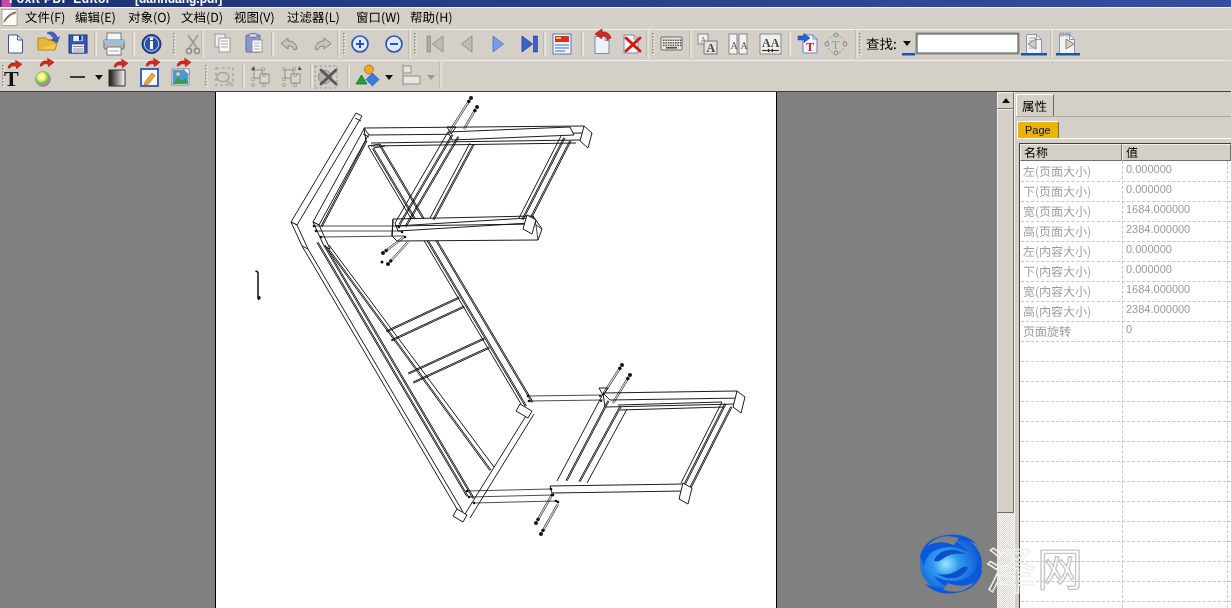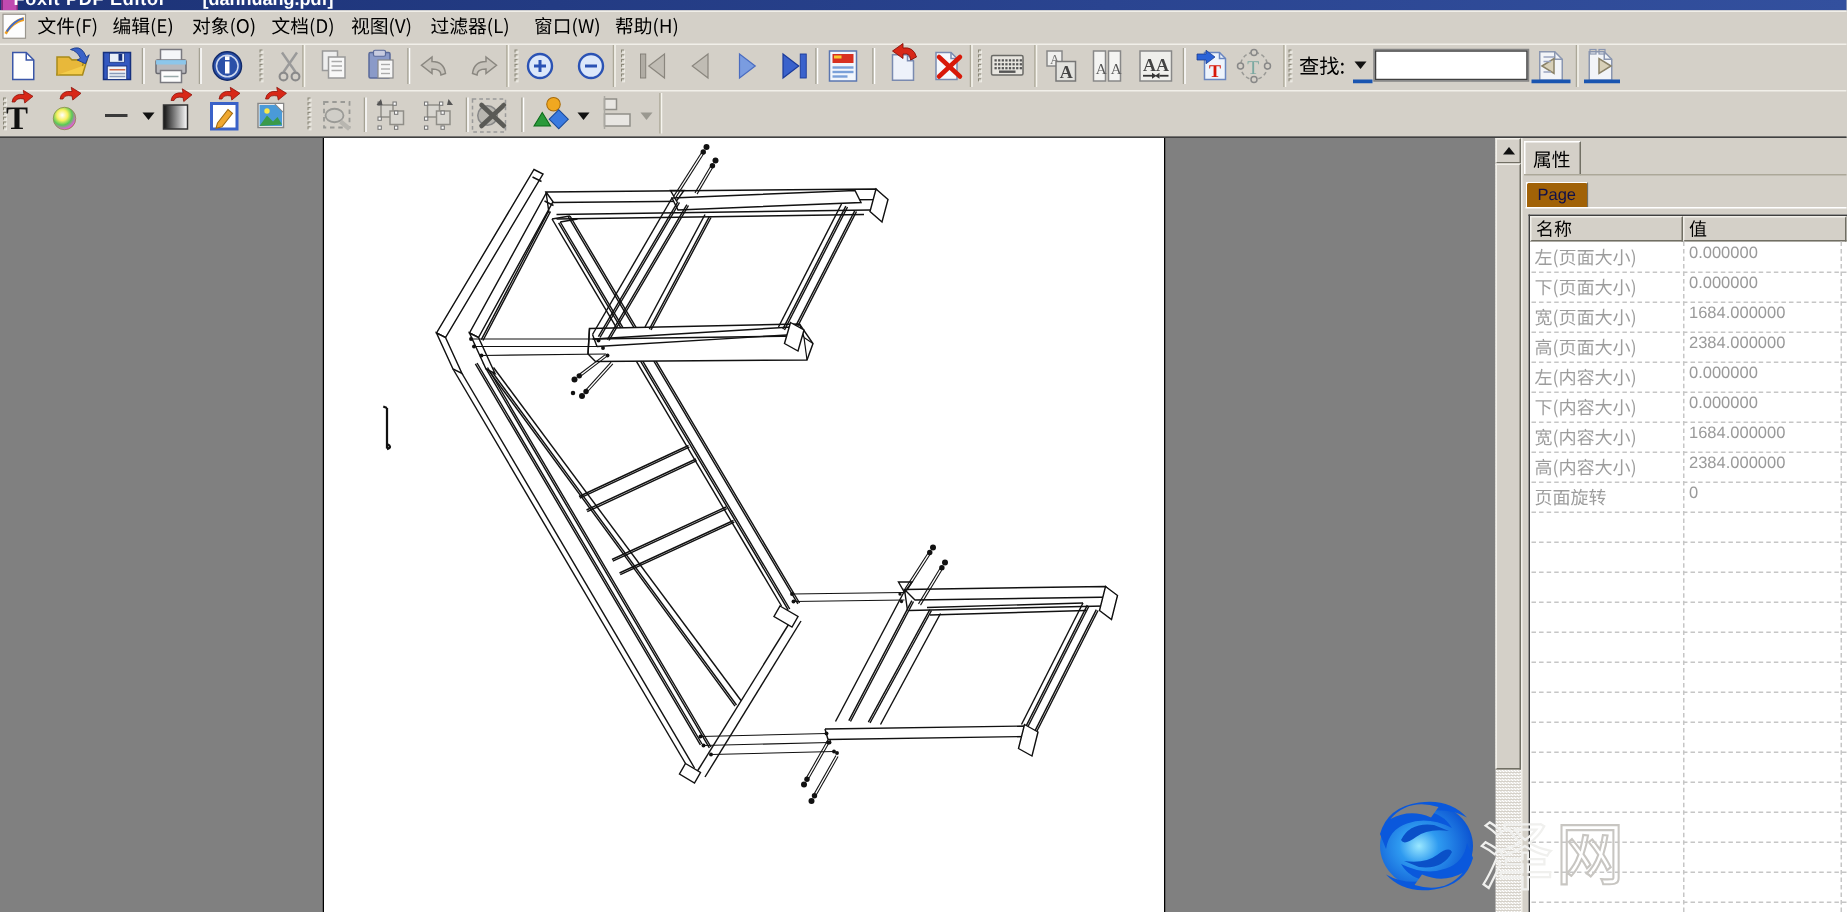--- a/index.html
+++ b/index.html
@@ -179,21 +179,21 @@
 <div class="abs" style="left:997px;top:92px;width:17px;height:17px;background:#d4d0c8;border:1px solid;border-color:#f1efe9 #716f64 #716f64 #f1efe9;box-sizing:border-box">
   <div class="abs" style="left:4px;top:5px;width:0;height:0;border-left:4px solid transparent;border-right:4px solid transparent;border-bottom:5px solid #111"></div>
 </div>
 <div class="abs" style="left:997px;top:109px;width:17px;height:404px;background:#d4d0c8;border:1px solid;border-color:#f1efe9 #716f64 #716f64 #f1efe9;box-sizing:border-box"></div>
 
 <div class="abs" style="left:1014px;top:92px;width:217px;height:516px;background:#d4d0c8;border-left:1px solid #f1efe9"></div>
 
 <div class="abs" style="left:1016px;top:94px;width:38px;height:23px;background:#d4d0c8;border:1px solid;border-color:#fff #716f64 #d4d0c8 #fff;box-sizing:border-box"></div>
 <div class="abs" style="left:1016px;top:116px;width:215px;height:0;border-top:1px solid #aca899"></div>
 
-<div class="abs" style="left:1017px;top:121px;width:42px;height:18px;background:#a16207;border:1px solid;border-color:#fff #716f64 #d4d0c8 #fff;border-radius:2px 2px 0 0;box-sizing:border-box">
+<div class="abs" style="left:1017px;top:121px;width:42px;height:18px;background:#eab308;border:1px solid;border-color:#fff #716f64 #d4d0c8 #fff;border-radius:2px 2px 0 0;box-sizing:border-box">
   <div style="font-size:11px;color:#10104a;padding:2px 0 0 7px">Page</div>
 </div>
 <div class="abs" style="left:1017px;top:138px;width:214px;height:0;border-top:1px solid #fff"></div>
 
 <div class="abs" style="left:1019px;top:143px;width:212px;height:465px;background:#fff;border-left:1px solid #404040;border-top:1px solid #404040"></div>
 <div class="abs" style="left:1020px;top:144px;width:102px;height:17px;background:#d4d0c8;border:1px solid;border-color:#f1efe9 #716f64 #716f64 #f1efe9;box-sizing:border-box"></div>
 <div class="abs" style="left:1122px;top:144px;width:109px;height:17px;background:#d4d0c8;border:1px solid;border-color:#f1efe9 #716f64 #716f64 #f1efe9;box-sizing:border-box"></div>
 <div class="abs dashh" style="left:1021px;top:181px;width:210px"></div>
 <div class="abs dashh" style="left:1021px;top:201px;width:210px"></div>
 <div class="abs dashh" style="left:1021px;top:221px;width:210px"></div>

